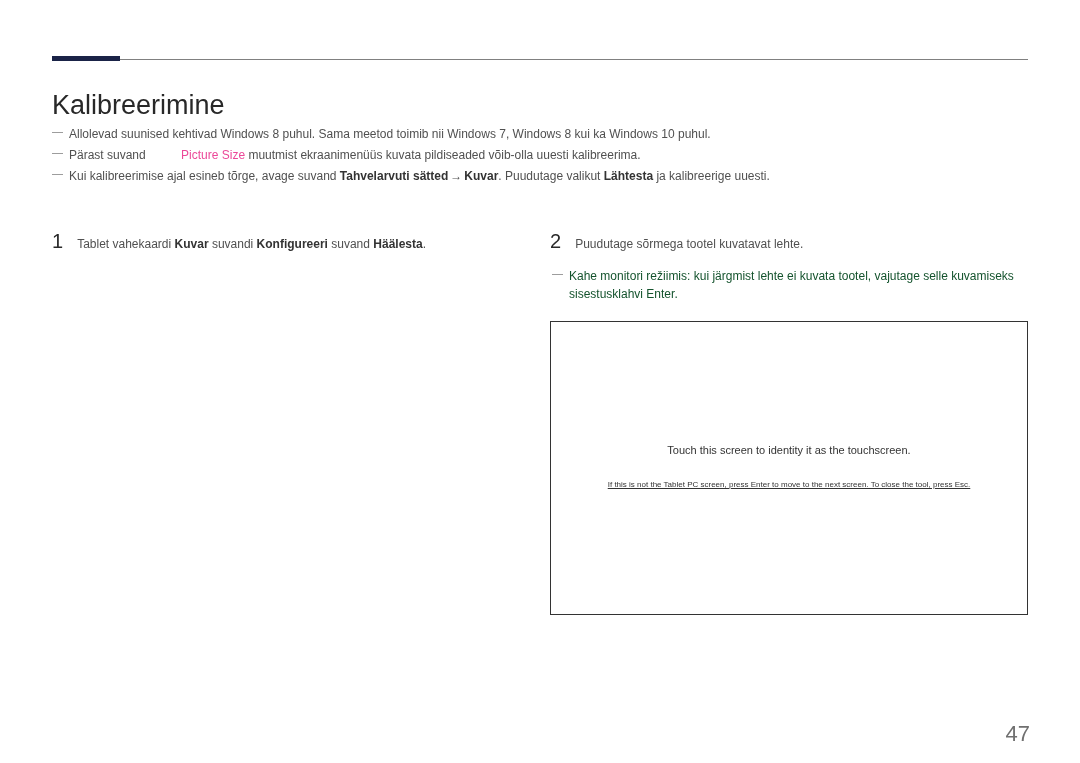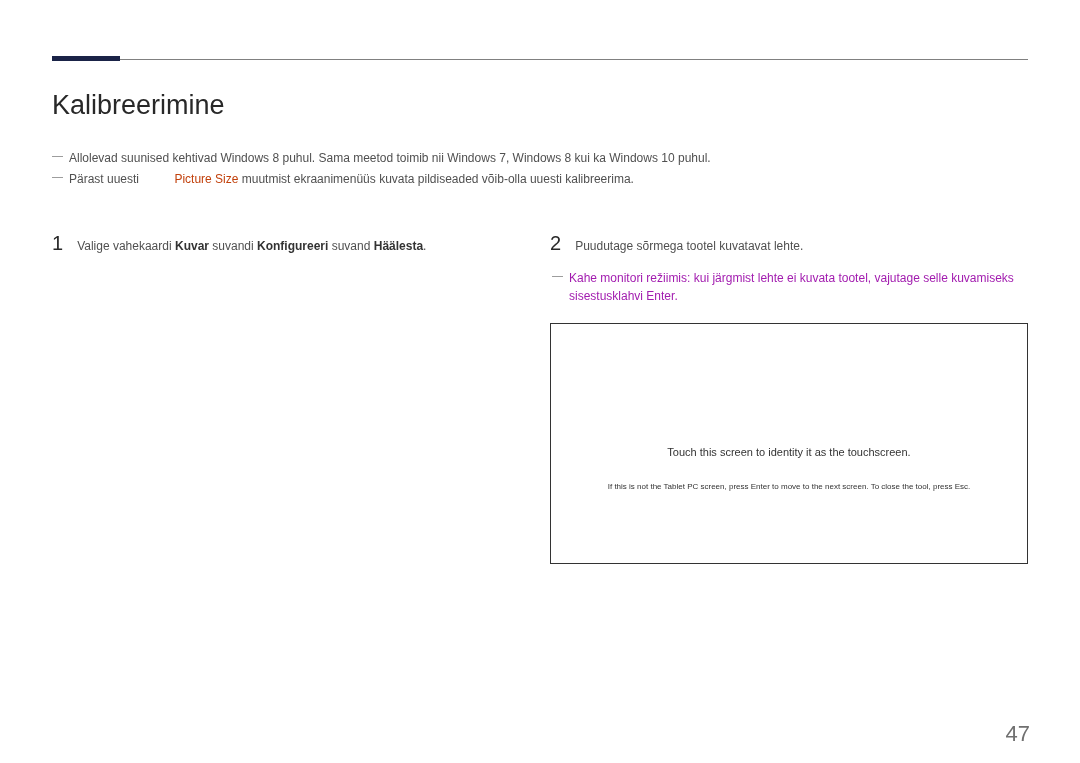--- a/index.html
+++ b/index.html
@@ -36,21 +36,21 @@
       left: 0;
       top: 0;
       width: 68px;
       height: 5px;
       background: #1a2347;
     }
     .title {
       font-size: 27px;
       font-weight: 400;
       color: #282828;
-      margin-bottom: 28px;
+      margin-bottom: 4px;
     }
     .intro-list {
       padding-left: 14px;
     }
     .intro-item {
       font-size: 12px;
       color: #505050;
       line-height: 1.6;
       margin-bottom: 2px;
       position: relative;
@@ -58,21 +58,21 @@
     }
     .intro-item::before {
       content: "―";
       position: absolute;
       left: -14px;
       top: -2px;
       color: #808080;
       font-size: 11px;
     }
     .red {
-      color: #c2410c;
+      color: #ec4899;
       padding-left: 32px;
     }
     .bold {
       font-weight: 600;
       color: #333333;
     }
     .arrow {
       display: inline-block;
       padding: 0 2px;
     }
@@ -95,58 +95,59 @@
       color: #2a2a2a;
       line-height: 1;
     }
     .step-text {
       font-size: 12px;
       color: #505050;
       line-height: 1.5;
     }
     .sub-note {
       font-size: 12px;
-      color: #a21caf;
+      color: #14532d;
       line-height: 1.5;
       margin-top: 14px;
       margin-left: 16px;
       position: relative;
       padding-left: 3px;
     }
     .sub-note::before {
       content: "―";
       position: absolute;
       left: -14px;
       top: -2px;
       color: #808080;
       font-size: 11px;
     }
     .screen-box {
       margin-top: 18px;
       margin-left: 0px;
       border: 1px solid #333333;
       width: 478px;
-      height: 241px;
+      height: 294px;
       position: relative;
       background: #ffffff;
     }
     .screen-center {
       position: absolute;
       width: 100%;
       top: 122px;
       text-align: center;
     }
     .screen-text1 {
       font-size: 11px;
       color: #333333;
     }
     .screen-text2 {
       font-size: 8px;
       color: #333333;
       margin-top: 24px;
+      text-decoration: underline;
     }
     .page-number {
       position: absolute;
       bottom: 16px;
       right: 50px;
       font-size: 22px;
       color: #707070;
       font-weight: 400;
     }
   </style>
@@ -156,28 +157,29 @@
 <div class="page-container">
   <div class="top-rule">
     <div class="thin-line"></div>
     <div class="thick-line"></div>
   </div>
 
   <h1 class="title">Kalibreerimine</h1>
 
   <div class="intro-list">
     <div class="intro-item" id="intro-0"><span>Allolevad suunised kehtivad Windows 8 puhul. Sama meetod toimib nii Windows 7, Windows 8 kui ka Windows 10 puhul.</span></div>
-    <div class="intro-item" id="intro-1"><span>Pärast uuesti </span><span class="red">Picture Size</span><span> muutmist ekraanimenüüs kuvata pildiseaded võib-olla uuesti kalibreerima.</span></div>
+    <div class="intro-item" id="intro-1"><span>Pärast suvand </span><span class="red">Picture Size</span><span> muutmist ekraanimenüüs kuvata pildiseaded võib-olla uuesti kalibreerima.</span></div>
+    <div class="intro-item" id="intro-2"><span>Kui kalibreerimise ajal esineb tõrge, avage suvand </span><span class="bold">Tahvelarvuti sätted</span><span class="arrow"> → </span><span class="bold">Kuvar</span><span>. Puudutage valikut </span><span class="bold">Lähtesta</span><span> ja kalibreerige uuesti.</span></div>
   </div>
 
   <div class="columns">
     <div class="col">
       <div class="step-line">
         <div class="step-num">1</div>
-        <div class="step-text" id="step1-text"><span>Valige vahekaardi </span><span class="bold">Kuvar</span><span> suvandi </span><span class="bold">Konfigureeri</span><span> suvand </span><span class="bold">Häälesta</span><span>.</span></div>
+        <div class="step-text" id="step1-text"><span>Tablet vahekaardi </span><span class="bold">Kuvar</span><span> suvandi </span><span class="bold">Konfigureeri</span><span> suvand </span><span class="bold">Häälesta</span><span>.</span></div>
       </div>
     </div>
     <div class="col">
       <div class="step-line">
         <div class="step-num">2</div>
         <div class="step-text">Puudutage sõrmega tootel kuvatavat lehte.</div>
       </div>
       <div class="sub-note">Kahe monitori režiimis: kui järgmist lehte ei kuvata tootel, vajutage selle kuvamiseks sisestusklahvi Enter.</div>
       <div class="screen-box">
         <div class="screen-center">

